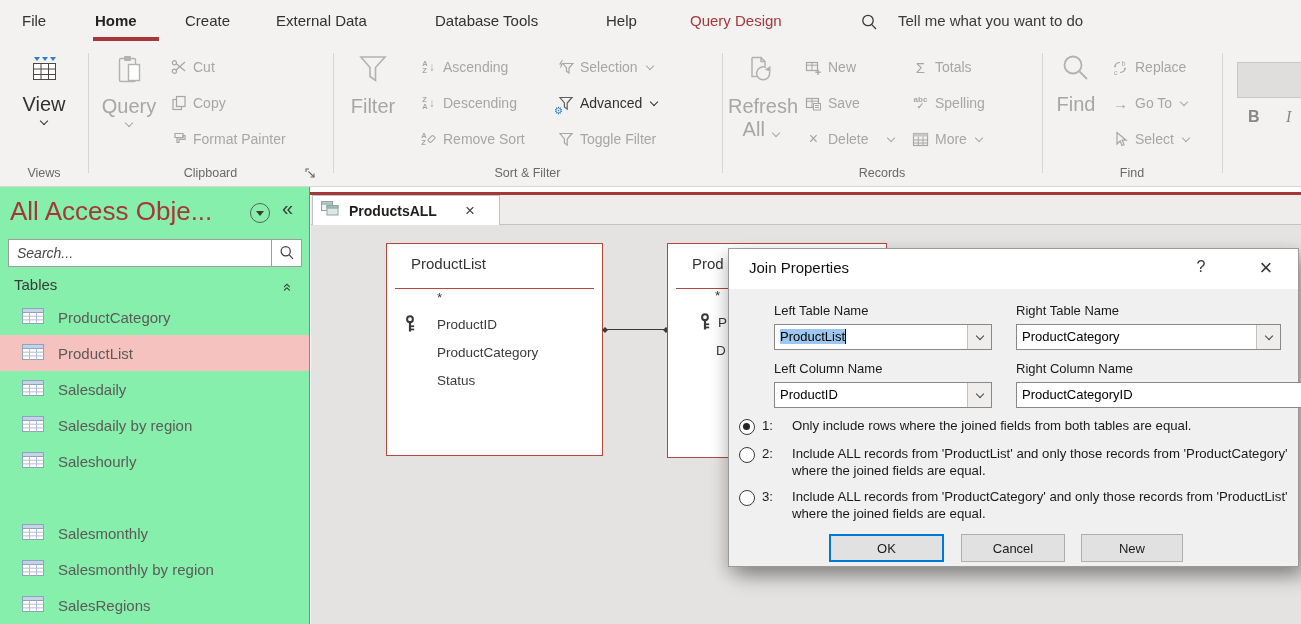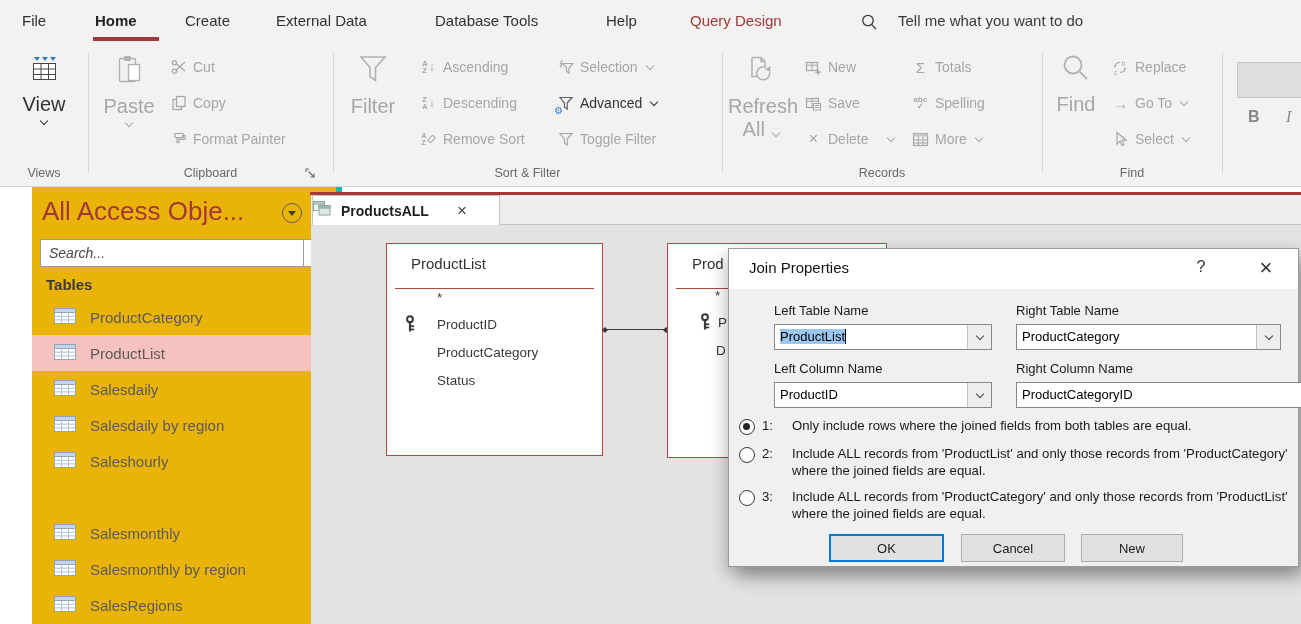--- a/index.html
+++ b/index.html
@@ -29,38 +29,38 @@
   .chev{display:inline-block;width:6px;height:6px;border-right:1.4px solid currentColor;border-bottom:1.4px solid currentColor;transform:rotate(45deg);margin-left:3px;margin-top:-3px;}
   .chev.center{margin:2px auto 0 auto;display:block;}
   .azstack{display:flex;flex-direction:column;font-size:7.5px;line-height:7px;font-weight:700;}
   .dar{font-size:12px;line-height:12px;margin-left:1px;}
   .abcstack{display:flex;flex-direction:column;align-items:center;font-size:8px;line-height:7px;font-weight:700;}
   .gearovl{position:absolute;left:-3px;bottom:-4px;font-size:10px;color:#2b7cd3;line-height:10px;}
   .fontbox{position:absolute;left:1237px;top:17px;width:70px;height:36px;background:#dfdedd;border:1px solid #c9c7c5;}
   .fmtbtn{position:absolute;top:63px;font-size:16px;color:#8a8886;}
 
   
-  .sidebar{position:absolute;left:0;top:187px;width:310px;height:437px;background:#eab308;border-right:6px solid #14b8a6;margin-left:32px;}
+  .sidebar{position:absolute;left:0;top:187px;width:310px;height:437px;background:#86efac;border-right:1px solid #14b8a6;}
   .nav-title{position:absolute;left:10px;top:9px;font-size:26px;color:#a4373a;white-space:nowrap;}
   .circ-dd{position:absolute;left:250px;top:16px;width:20px;height:20px;border:1.6px solid #5f5e5c;border-radius:50%;display:flex;align-items:center;justify-content:center;}
   .tri-down{width:0;height:0;border-left:4px solid transparent;border-right:4px solid transparent;border-top:5px solid #3b3a39;}
   .shutter{position:absolute;left:282px;top:10px;font-size:20px;color:#3b3a39;}
   .searchbox{position:absolute;left:8px;top:52px;width:294px;height:28px;border:1px solid #9f9d9b;background:#fff;}
   .searchbox input{position:absolute;left:0;top:0;width:262px;height:26px;border:none;outline:none;padding:0 8px;font-size:14px;font-family:"Liberation Sans",sans-serif;color:#3b3a39;background:transparent;}
   .searchbox input::placeholder{font-style:italic;color:#4a4947;opacity:1;}
   .searchbtn{position:absolute;right:0;top:0;width:30px;height:26px;border-left:1px solid #9f9d9b;display:flex;align-items:center;justify-content:center;}
-  .section-hdr{position:absolute;left:14px;top:89px;font-size:15px;font-weight:700;color:#3b3a39;}
+  .section-hdr{position:absolute;left:14px;top:89px;font-size:15px;font-weight:400;color:#3b3a39;}
   .collapse-ic{position:absolute;left:284px;top:92px;font-size:15px;color:#3b3a39;display:inline-block;transform:rotate(90deg);}
   .nav-item{position:absolute;left:0;width:309px;height:36px;display:flex;align-items:center;gap:14px;padding-left:22px;font-size:15px;color:#5c5a58;}
   .nav-item.sel{background:#f6c2bf;}
 
   
   .topline{position:absolute;left:310px;top:192px;width:991px;height:3px;background:#a4373a;}
   .tabbar{position:absolute;left:311px;top:195px;width:990px;height:30px;background:#efedec;border-bottom:1px solid #c5c3c1;}
-  .tab{position:absolute;left:1px;top:0;width:188px;height:30px;background:#fff;border:1px solid #c5c3c1;border-bottom:none;display:flex;align-items:center;gap:10px;padding:0 0;}
+  .tab{position:absolute;left:1px;top:0;width:188px;height:30px;background:#fff;border:1px solid #c5c3c1;border-bottom:none;display:flex;align-items:center;gap:10px;padding:0 8px;}
   .tab-label{font-size:14px;font-weight:700;color:#1f1e1d;}
   .tab-close{margin-left:18px;font-size:17px;color:#444;line-height:16px;}
   .surface{position:absolute;left:311px;top:225px;width:990px;height:399px;background:#e4e3e1;}
   .tcard{position:absolute;background:#fff;border:1px solid #b1493f;}
   .tcard .ttitle{position:absolute;left:24px;top:11px;font-size:15px;color:#333;}
   .tcard .tsep{position:absolute;left:8px;right:8px;top:44px;height:1px;background:#b1493f;}
   .tfield{position:absolute;font-size:13.5px;color:#3b3a39;}
   .joinline{position:absolute;height:1px;background:#3b3a39;}
   .joinline::before,.joinline::after{content:"";position:absolute;top:-2.5px;width:6px;height:6px;background:#3b3a39;transform:rotate(45deg) scale(.7);}
   .joinline::before{left:-2px;} .joinline::after{right:-2px;}
@@ -135,21 +135,21 @@
     <div class="grp-label" style="left:0;width:88px">Views</div>
 
     <div class="bigbtn" style="left:100px;width:58px">
       <span class="bicon">
         <svg width="34" height="34" viewBox="0 0 34 34">
           <rect x="7.5" y="5.5" width="16" height="23" rx="1.5" fill="#f3f2f1" stroke="#b4b2b0" stroke-width="1.4"></rect>
           <rect x="12" y="3" width="7" height="5" rx="1" fill="#b4b2b0"></rect>
           <rect x="16.5" y="11.5" width="11" height="16" fill="#fff" stroke="#b4b2b0" stroke-width="1.4"></rect>
         </svg>
       </span>
-      <span>Paste</span>
+      <span>Query</span>
       <span class="chev center"></span>
     </div>
     <div class="sbtn" style="left:170px;top:10px">
       <span class="ic">
         <svg width="16" height="16" viewBox="0 0 16 16">
             <g fill="none" stroke="#a8a6a4" stroke-width="1.2">
               <path d="M14 3 L5 11 M14 12 L5 4.5"></path>
               <circle cx="3.4" cy="12.2" r="2.1"></circle>
               <circle cx="3.4" cy="3.8" r="2.1"></circle>
             </g>

